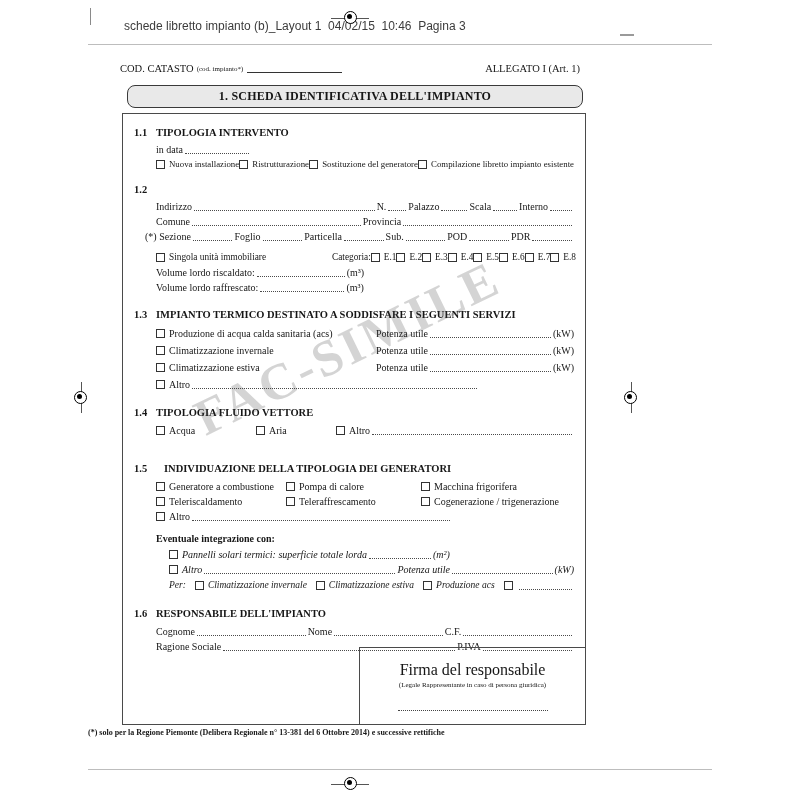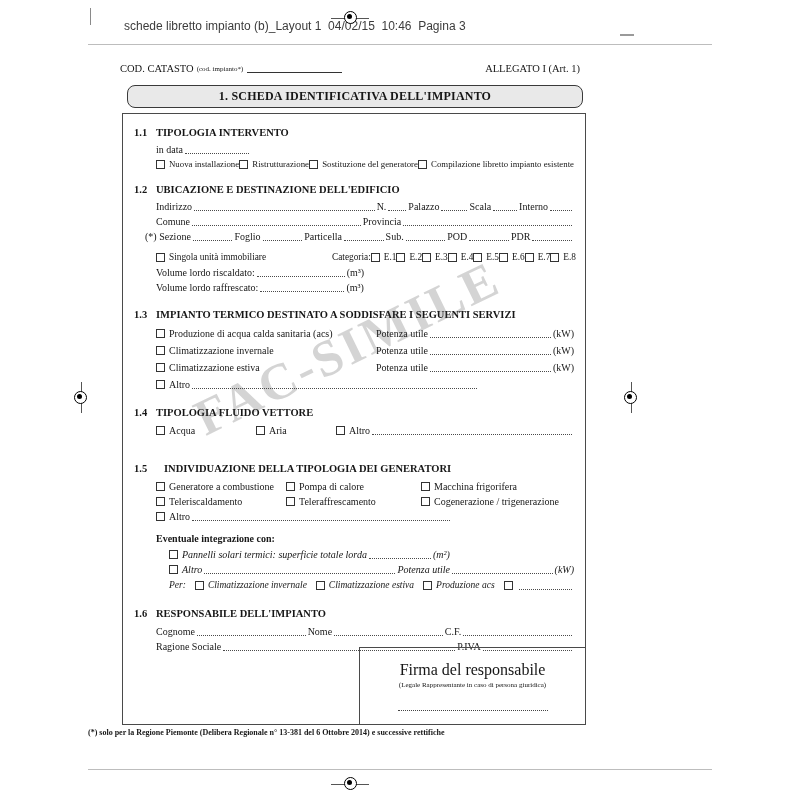--- a/index.html
+++ b/index.html
@@ -130,21 +130,20 @@
       <span class="lbl">Sostituzione del generatore</span>
     </span>
     <span class="cbg">
       <span class="cb"></span>
       <span class="lbl">Compilazione libretto impianto esistente</span>
     </span>
   </div>
 
   <div class="sec" style="margin-top:12px;">
     <span class="num">1.2</span>
-    <span>UBICAZIONE E DESTINAZIONE DELL'EDIFICIO</span>
   </div>
   <div class="row" style="margin-top:3px;">
     <span class="lbl">Indirizzo</span>
     <span class="dots f1"></span>
     <span class="lbl">N.</span>
     <span class="dots" style="width:18px;"></span>
     <span class="lbl">Palazzo</span>
     <span class="dots" style="width:26px;"></span>
     <span class="lbl">Scala</span>
     <span class="dots" style="width:24px;"></span>

